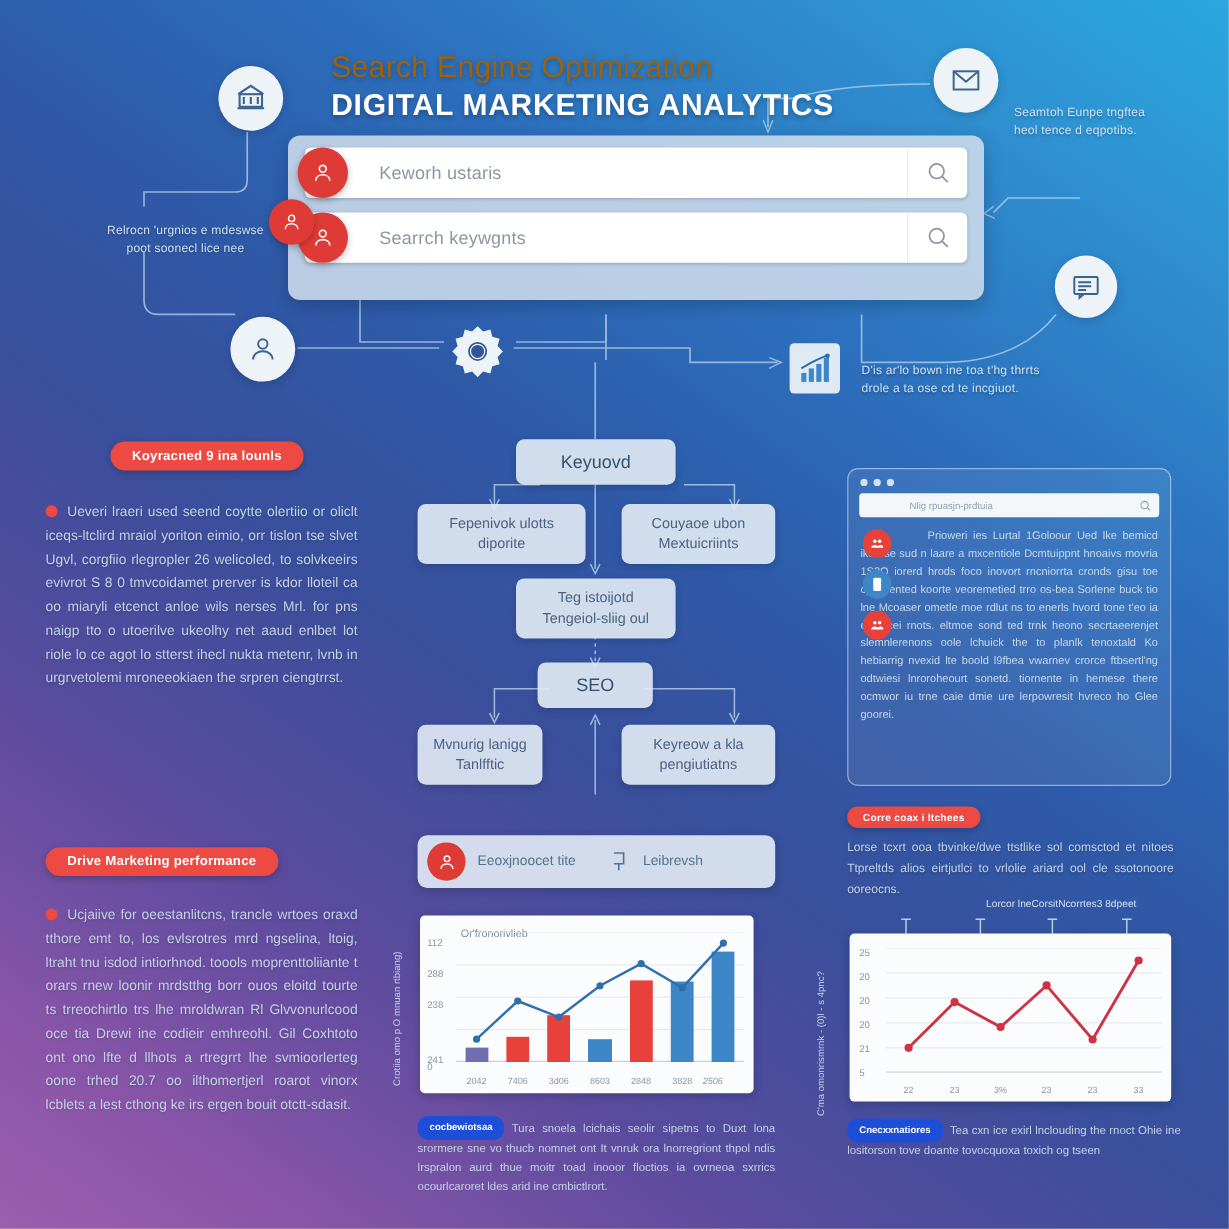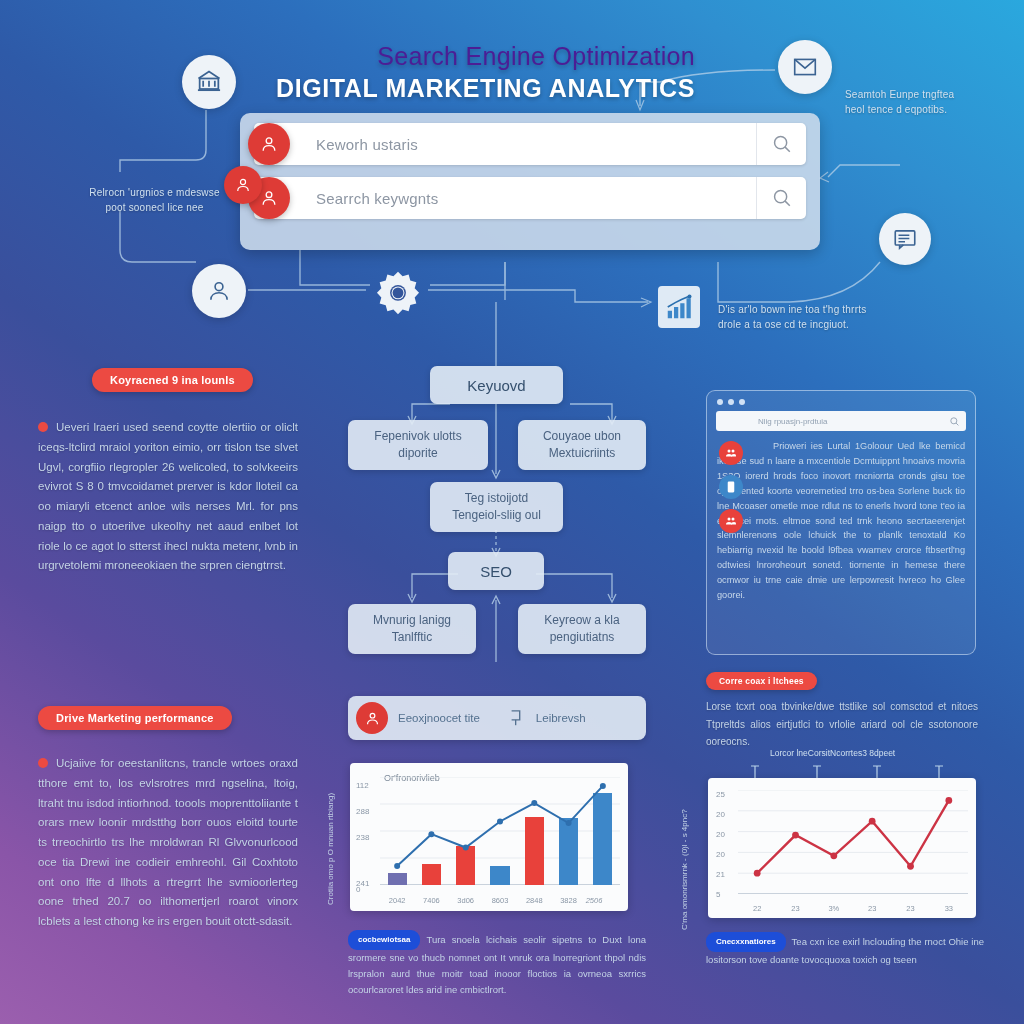--- a/index.html
+++ b/index.html
@@ -38,24 +38,23 @@
     line-height: 1.45;
     letter-spacing: .2px;
     text-shadow: 0 1px 2px rgba(0,0,0,.25);
   }
 
   .connector { position: absolute; pointer-events: none; }
 
   
   #header { position: absolute; left: 276px; top: 42px; }
   #title-line1 {
-    color: #4c1d95; font-size: 25px; font-weight: 400;
+    color: #a16207; font-size: 25px; font-weight: 400;
     letter-spacing: .3px; line-height: 1.15;
     text-shadow: 0 2px 4px rgba(0,0,0,.28);
-    text-align: right;
   }
   #title-line2 {
     color: #ffffff; font-size: 25px; font-weight: 700;
     letter-spacing: .6px; line-height: 1.2; margin-top: 2px;
     text-shadow: 0 2px 4px rgba(0,0,0,.28);
   }
 
   
   #search-panel {
     position: absolute; left: 240px; top: 113px;
@@ -399,21 +398,21 @@
   <div class="flow-box strong" style="left:430px; top:366px; width:133px; height:38px;">Keyuovd</div>
 
   <div class="flow-box" style="left:348px; top:420px; width:140px; height:50px;">Fepenivok ulotts diporite</div>
 
   <div class="flow-box" style="left:518px; top:420px; width:128px; height:50px;">Couyaoe ubon Mextuicriints</div>
 
   <div class="flow-box" style="left:430px; top:482px; width:133px; height:50px;">Teg istoijotd Tengeiol-sliig oul</div>
 
   <div class="flow-box strong" style="left:448px; top:552px; width:96px; height:38px;">SEO</div>
 
-  <div class="flow-box" style="left:348px; top:604px; width:128px; height:50px;">Mvnurig lanigg Tanlfftic</div>
+  <div class="flow-box" style="left:348px; top:604px; width:104px; height:50px;">Mvnurig lanigg Tanlfftic</div>
 
   <div class="flow-box" style="left:518px; top:604px; width:128px; height:50px;">Keyreow a kla pengiutiatns</div>
 
   <div id="profile-strip">
     <div class="avatar-sm">
       <svg width="17" height="17" viewBox="0 0 24 24" fill="none" stroke="#ffffff" stroke-width="1.7">
         <circle cx="12" cy="8" r="3.3"></circle>
         <path d="M5 20c0-3.8 3.2-5.9 7-5.9s7 2.1 7 5.9"></path>
       </svg>
     </div>
@@ -522,21 +521,21 @@
         <span style="flex: 1 1 0%; text-align: center; color: rgb(138, 151, 166); font-size: 7.5px;">2848</span>
         <span style="flex: 1 1 0%; text-align: center; color: rgb(138, 151, 166); font-size: 7.5px;">3828</span>
         <span style="flex: 1 1 0%; text-align: left; color: rgb(138, 151, 166); font-size: 7.5px; font-style: italic;">2506</span>
       </div>
   </div>
 
   <div class="footer-text" style="left:348px; top:930px; width:298px;">
     <span class="mini-badge">cocbewiotsaa</span><span>Tura snoela lcichais seolir sipetns to Duxt lona srormere sne vo thucb nomnet ont It vnruk ora lnorregriont thpol ndis lrspralon aurd thue moitr toad inooor floctios ia ovrneoa sxrrics ocourlcaroret ldes arid ine cmbictlrort.</span>
   </div>
 
-  <div id="line-top-labels" style="position:absolute; left:770px; top:748px; width:250px; display:flex; justify-content:flex-start;">
+  <div id="line-top-labels" style="position:absolute; left:697px; top:748px; width:250px; display:flex; justify-content:flex-end;">
       <span style="color: rgb(207, 224, 239); font-size: 8.5px;">Lorcor lne</span>
       <span style="color: rgb(207, 224, 239); font-size: 8.5px;">Corsit</span>
       <span style="color: rgb(207, 224, 239); font-size: 8.5px;">Ncorrtes</span>
       <span style="color: rgb(207, 224, 239); font-size: 8.5px;">3 8dpeet</span>
     </div>
 
   <svg class="connector" width="260" height="26" viewBox="0 0 260 26" style="left:735px; top:764px;">
     <g stroke="#b9d3ea" stroke-width="1.2" fill="none">
       <path d="M20 2 L20 18 M16 2 L24 2"></path>
       <path d="M82 2 L82 18 M78 2 L86 2"></path>

